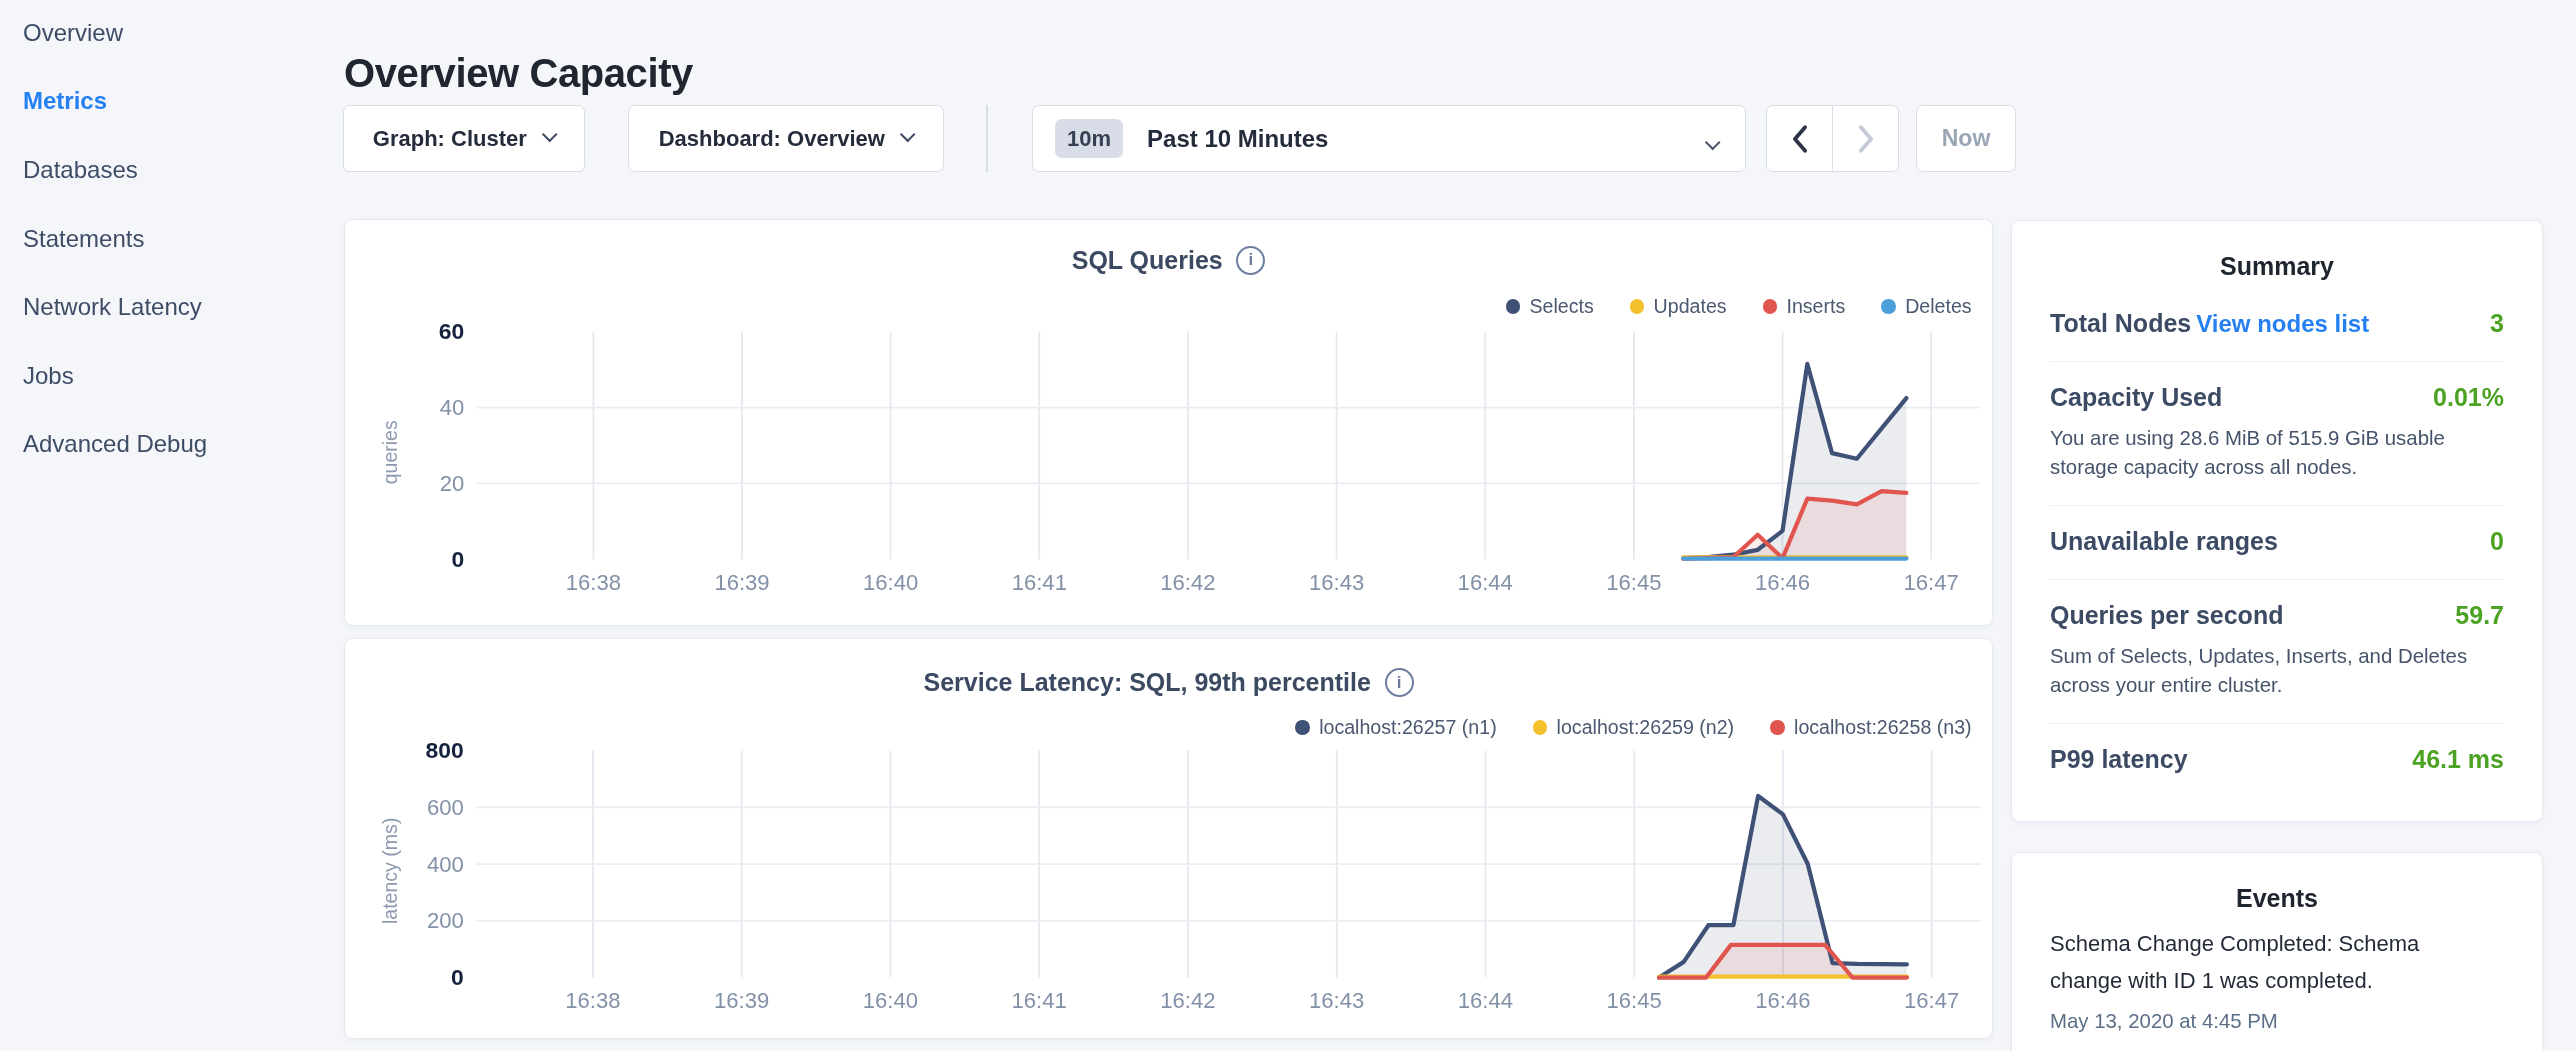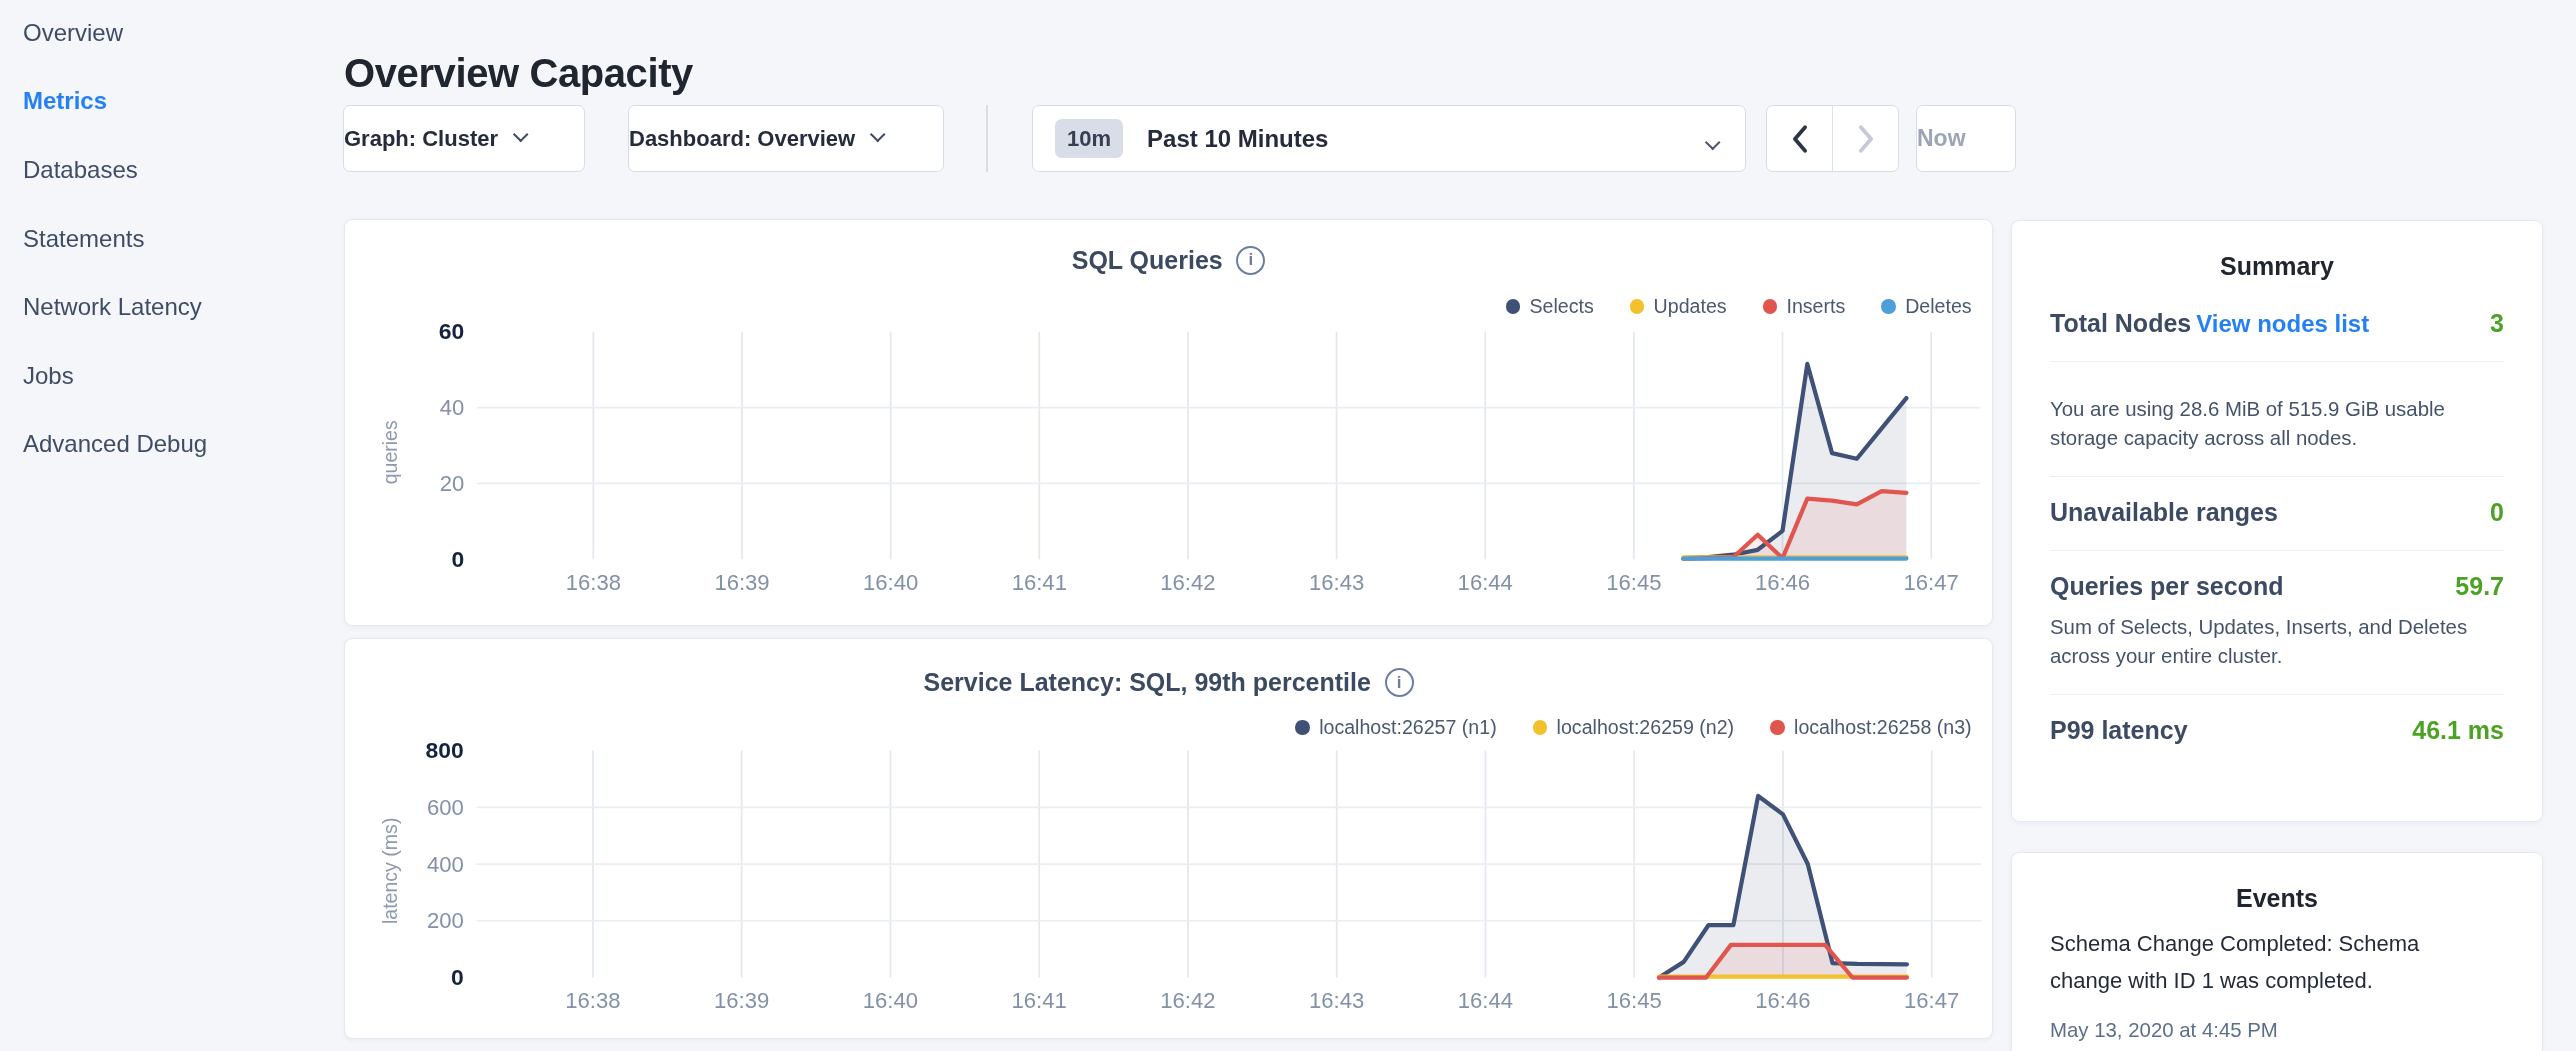--- a/index.html
+++ b/index.html
@@ -21,21 +21,21 @@
   
   .page-title{
     position:absolute;left:344px;top:24px;
     font-size:40px;font-weight:700;color:#20262f;letter-spacing:-0.4px;
   }
 
   
   .ctl{
     position:absolute;top:105px;height:67px;box-sizing:border-box;
     background:#fff;border:1.7px solid #d7dde6;border-radius:6.8px;
-    display:flex;align-items:center;justify-content:flex-start;cursor:pointer;
+    display:flex;align-items:center;justify-content:center;cursor:pointer;
   }
   .dd-label{font-size:22px;font-weight:700;color:#242c3b;white-space:nowrap;}
   .chev{
     display:inline-block;width:9.4px;height:9.4px;flex:0 0 auto;
     border-right:2.6px solid #3c4a63;border-bottom:2.6px solid #3c4a63;
     transform:rotate(45deg);margin-left:17px;margin-top:-6.8px;
   }
   .controls-divider{position:absolute;left:986px;top:105px;width:1.7px;height:67px;background:#d9dee6;}
   .time-box{left:1032px;width:714px;justify-content:flex-start;padding:0 22px;}
   .time-badge{
@@ -87,21 +87,21 @@
   .srow{margin:0 38px;padding:21px 0 23px 0;border-bottom:1.7px solid #edeff3;}
   .srow.last{border-bottom:none;}
   .srow-head{display:flex;align-items:baseline;}
   .srow-label{font-size:25px;font-weight:700;color:#3c4a63;white-space:nowrap;}
   .srow-link{font-size:24px;font-weight:700;color:#2580f2;margin-left:5px;cursor:pointer;white-space:nowrap;}
   .srow-value{margin-left:auto;font-size:25px;font-weight:700;color:#4ba223;white-space:nowrap;}
   .srow-desc{font-size:20.4px;color:#44536a;line-height:29px;margin-top:12px;max-width:451px;}
 
   .event-item{margin:12px 38px 0 38px;}
   .event-text{font-size:22px;color:#242b38;line-height:37px;max-width:408px;}
-  .event-ts{font-size:20.4px;color:#5c6f88;margin-top:20px;}
+  .event-ts{font-size:20.4px;color:#5c6f88;margin-top:11px;}
 </style>
 </head>
 <body>
 
 <div class="app">
 
   <nav>
     <div class="sidebar-item" style="top:17px">Overview</div>
     <div class="sidebar-item active" style="top:85px">Metrics</div>
     <div class="sidebar-item" style="top:154px">Databases</div>
@@ -270,20 +270,24 @@
 
     <div class="srow">
       <div class="srow-head">
         <span class="srow-label">Total Nodes</span>
         <span class="srow-link">View nodes list</span>
         <span class="srow-value">3</span>
       </div>
     </div>
 
     <div class="srow">
+      <div class="srow-head">
+        <span class="srow-label">Capacity Used</span>
+        <span class="srow-value">0.01%</span>
+      </div>
       <div class="srow-desc">You are using 28.6 MiB of 515.9 GiB usable storage capacity across all nodes.</div>
     </div>
 
     <div class="srow">
       <div class="srow-head">
         <span class="srow-label">Unavailable ranges</span>
         <span class="srow-value">0</span>
       </div>
     </div>
 

